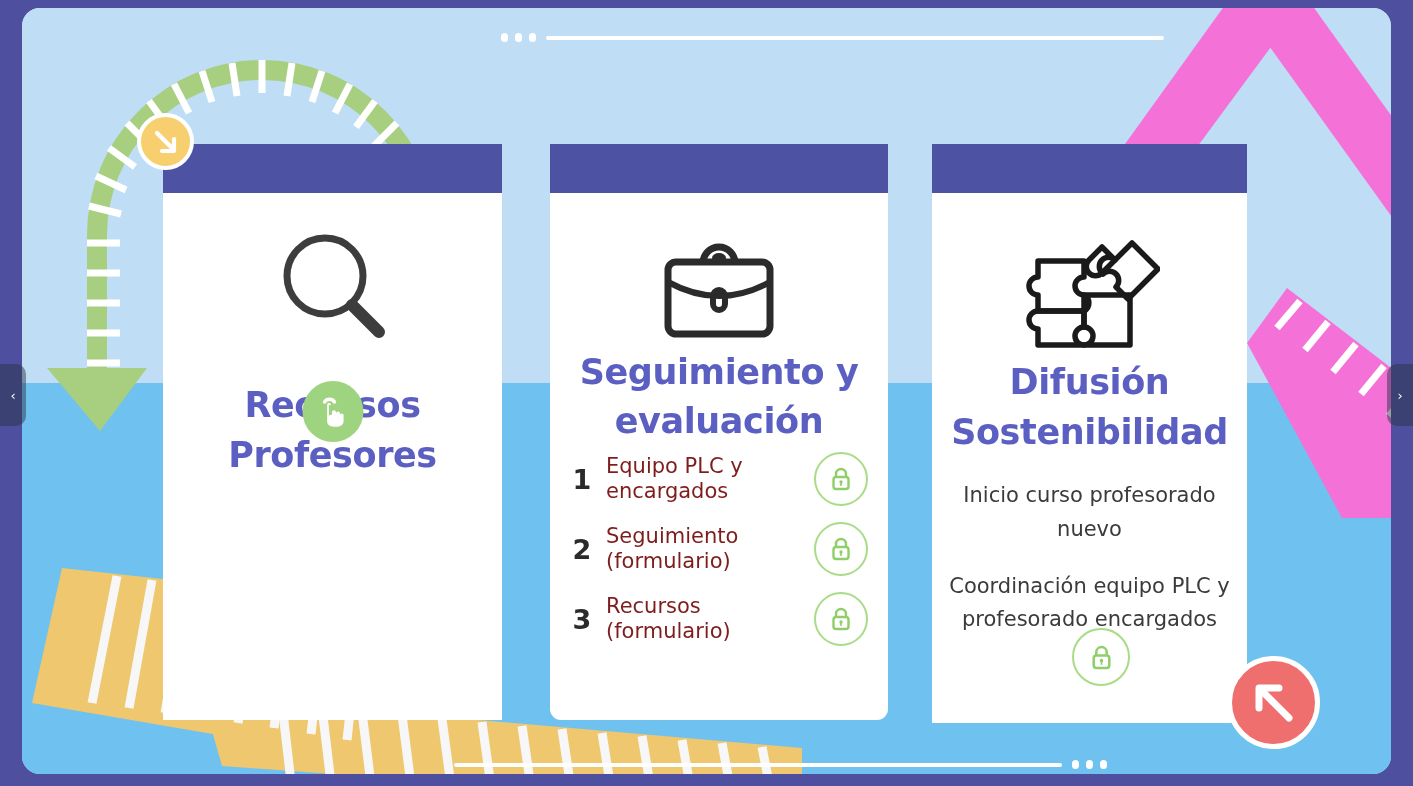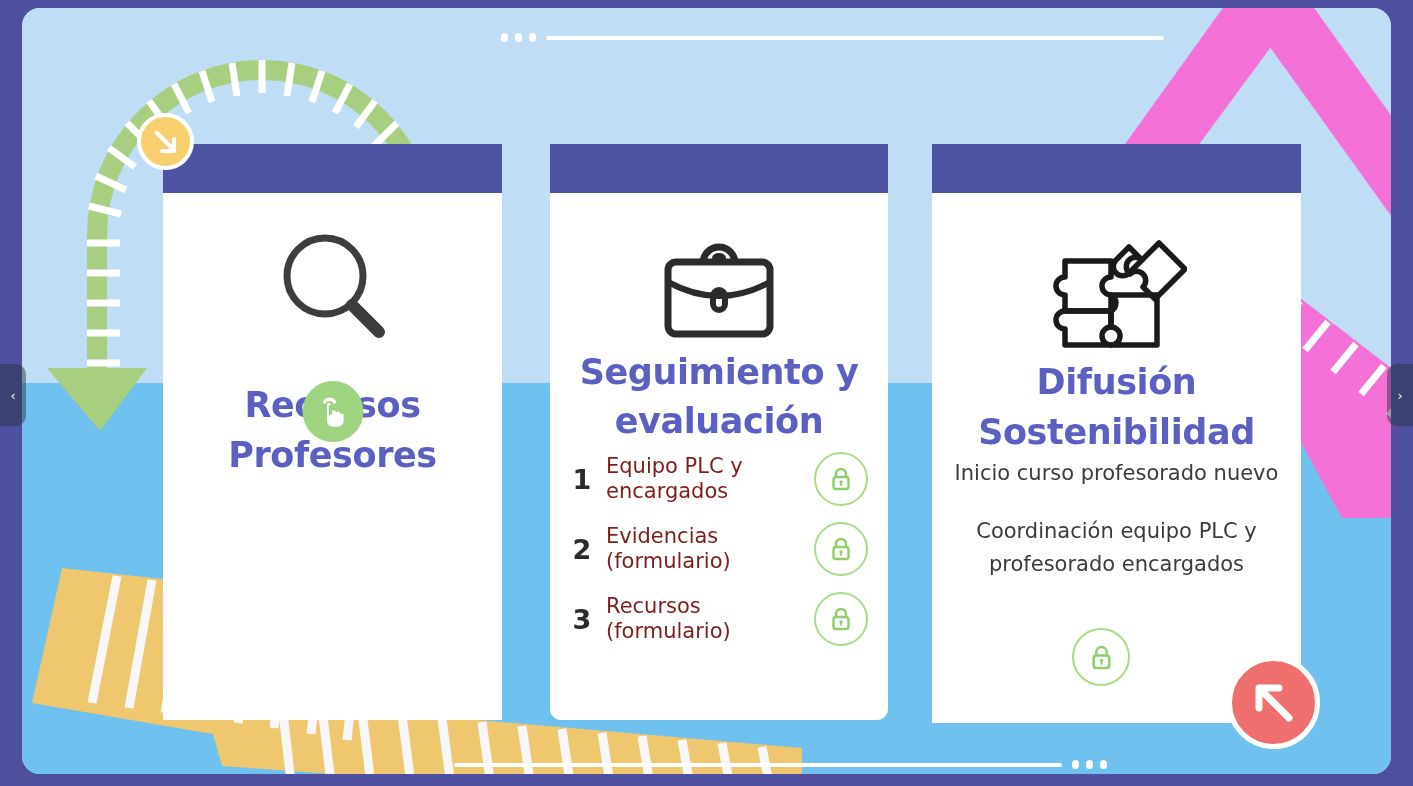--- a/index.html
+++ b/index.html
@@ -117,24 +117,24 @@
   }
   .lock-circle {
     flex: 0 0 auto;
     width: 54px; height: 54px;
     border-radius: 50%;
     border: 2.5px solid #a9dc86;
     display: flex; align-items: center; justify-content: center;
   }
 
   
-  #card-difusion { left: 910px; top: 136px; width: 369px; height: 579px; }
+  #card-difusion { left: 910px; top: 136px; width: 315px; height: 579px; }
   #card-difusion .card-icon { height: 135px; margin-top: 30px; }
   #card-difusion .card-title { font-size: 35px; }
-  #card-difusion .card-sub { }
+  #card-difusion .card-sub { margin-top: 22px; }
   .floating-lock {
     position: absolute;
     left: 1050px; top: 620px;
     width: 58px; height: 58px;
     border-radius: 50%;
     border: 2.5px solid #a9dc86;
     display: flex; align-items: center; justify-content: center;
     background: transparent;
   }
 
@@ -326,21 +326,21 @@
                 <rect x="3.5" y="10" width="15" height="12" rx="2.6" fill="none" stroke="#8fce68" stroke-width="2.4"></rect>
                 <circle cx="11" cy="15" r="1.7" fill="#8fce68"></circle>
                 <rect x="10.2" y="15.6" width="1.6" height="3.4" fill="#8fce68"></rect>
               </svg>
             </div>
           </div>
 
           <div class="step-row">
             <div class="step-num">2</div>
             <div class="step-text">
-              <div>Evidencias</div>
+              <div>Seguimiento</div>
               <div>(formulario)</div>
             </div>
             <div class="lock-circle">
               <svg width="22" height="24" viewBox="0 0 22 24">
                 <path d="M6 10 V7 a5 5 0 0 1 10 0 v3" fill="none" stroke="#8fce68" stroke-width="2.4"></path>
                 <rect x="3.5" y="10" width="15" height="12" rx="2.6" fill="none" stroke="#8fce68" stroke-width="2.4"></rect>
                 <circle cx="11" cy="15" r="1.7" fill="#8fce68"></circle>
                 <rect x="10.2" y="15.6" width="1.6" height="3.4" fill="#8fce68"></rect>
               </svg>
             </div>

